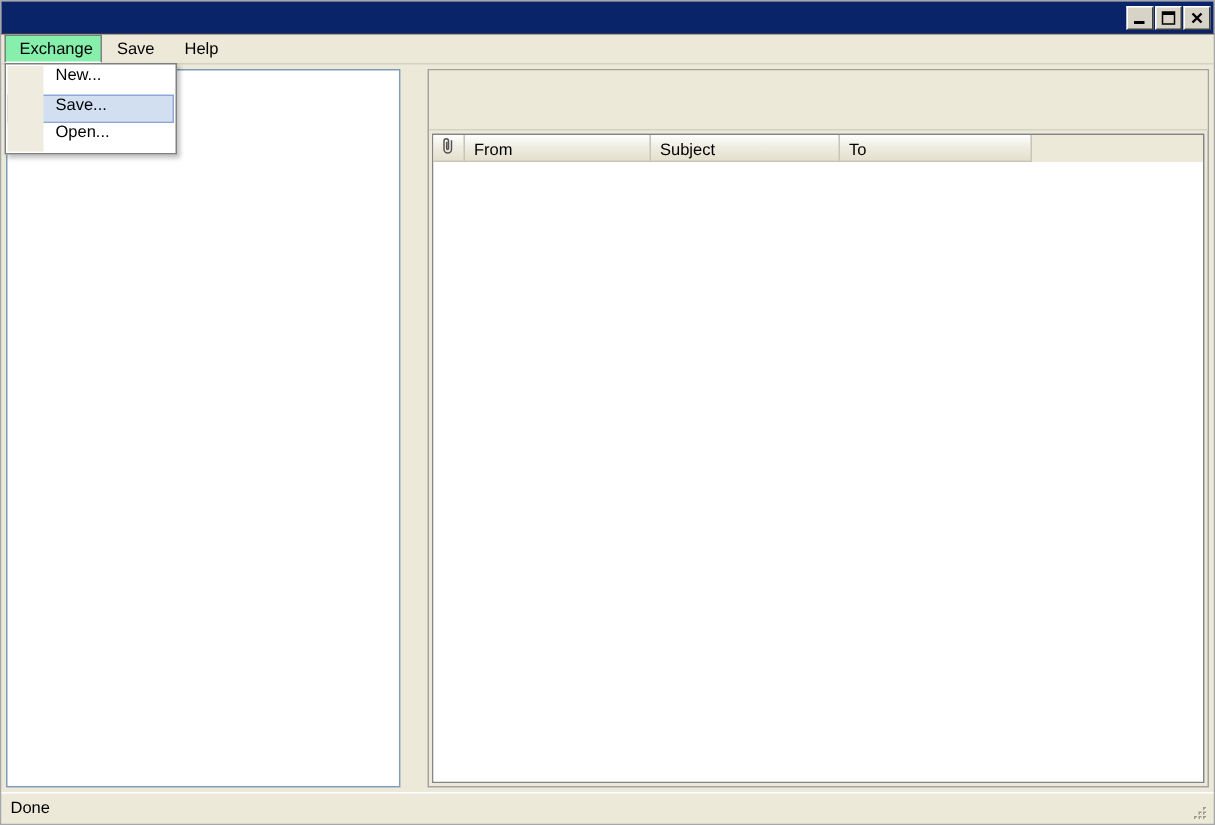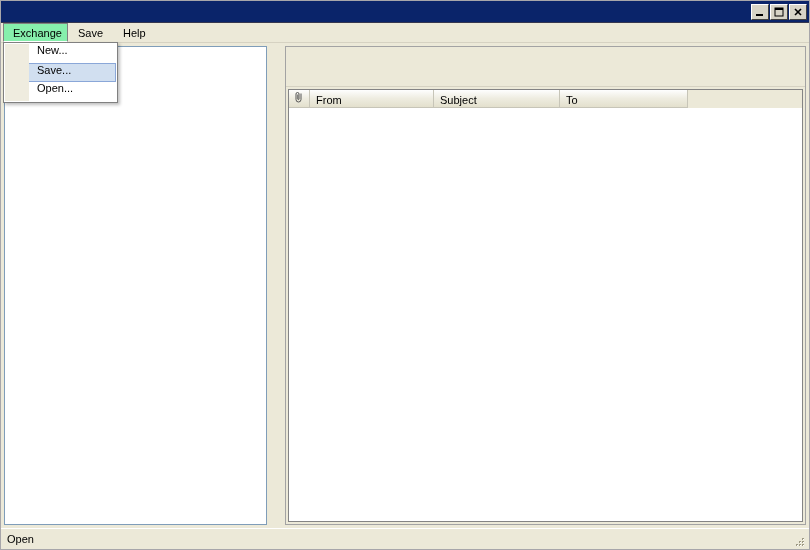--- a/index.html
+++ b/index.html
@@ -223,21 +223,21 @@
           <div class="col from">From</div>
           <div class="col subject">Subject</div>
           <div class="col to">To</div>
         </div>
         <div class="list-body"></div>
       </div>
     </div>
   </div>
 
   <div class="statusbar">
-    <span>Open</span>
+    <span>Done</span>
     <span class="resize-grip">
       <svg width="14" height="14">
         <g fill="#9e9a84">
           <rect x="10" y="10" width="2" height="2"></rect>
           <rect x="7" y="10" width="2" height="2"></rect>
           <rect x="10" y="7" width="2" height="2"></rect>
           <rect x="4" y="10" width="2" height="2"></rect>
           <rect x="7" y="7" width="2" height="2"></rect>
           <rect x="10" y="4" width="2" height="2"></rect>
         </g>

